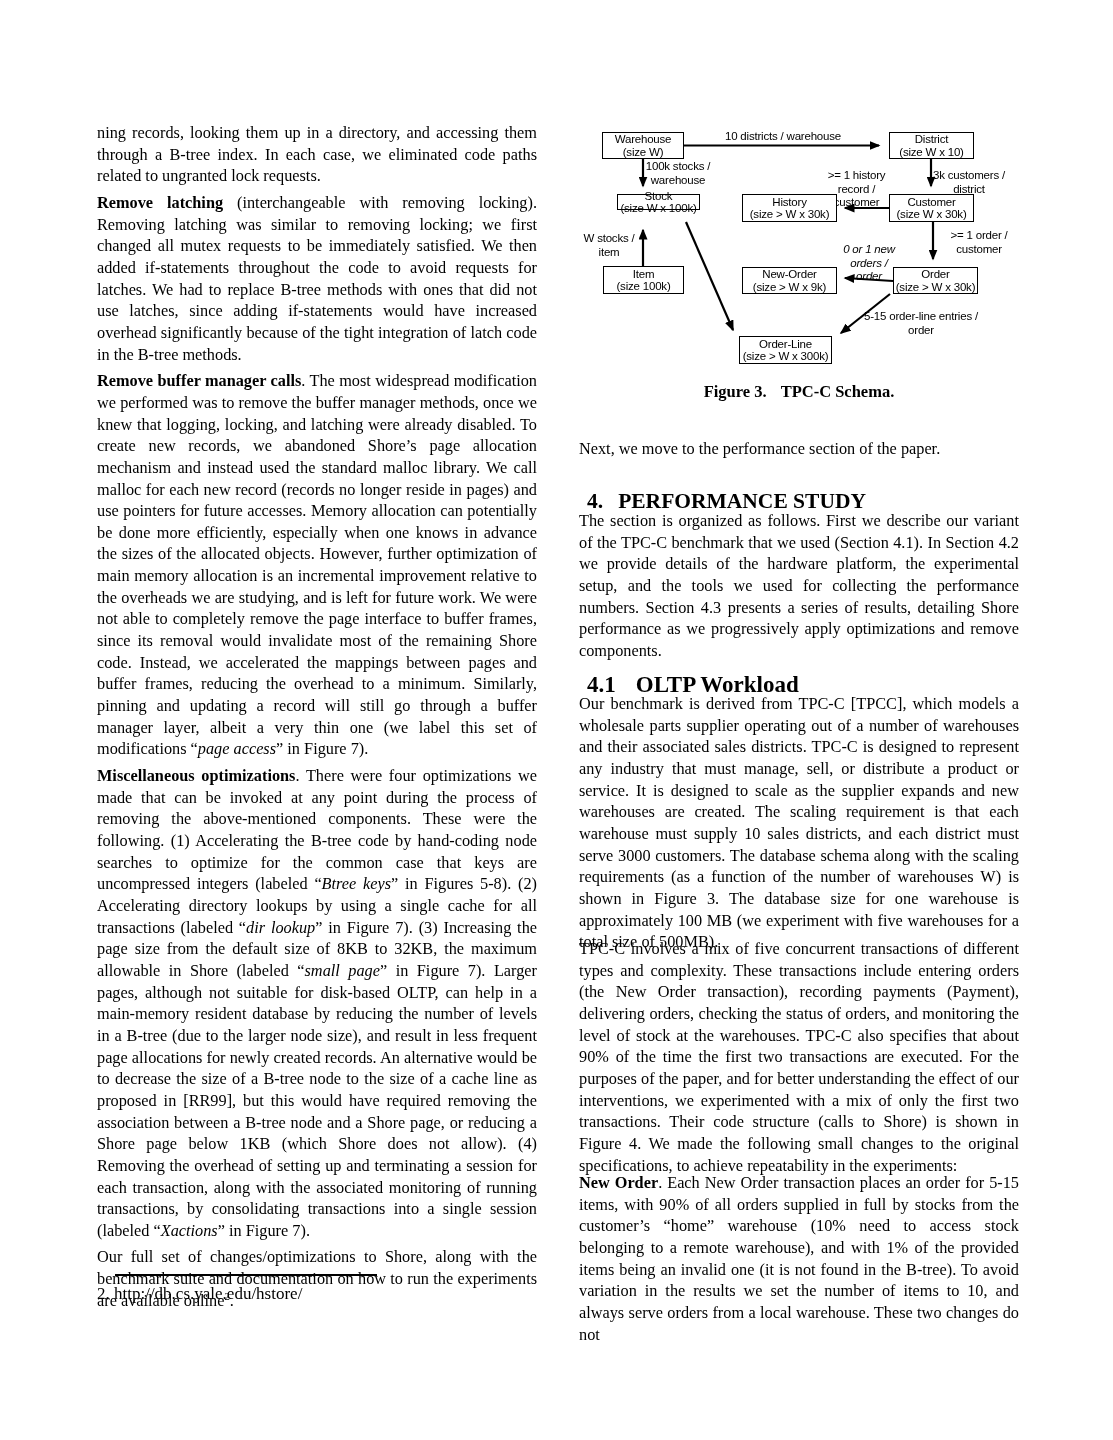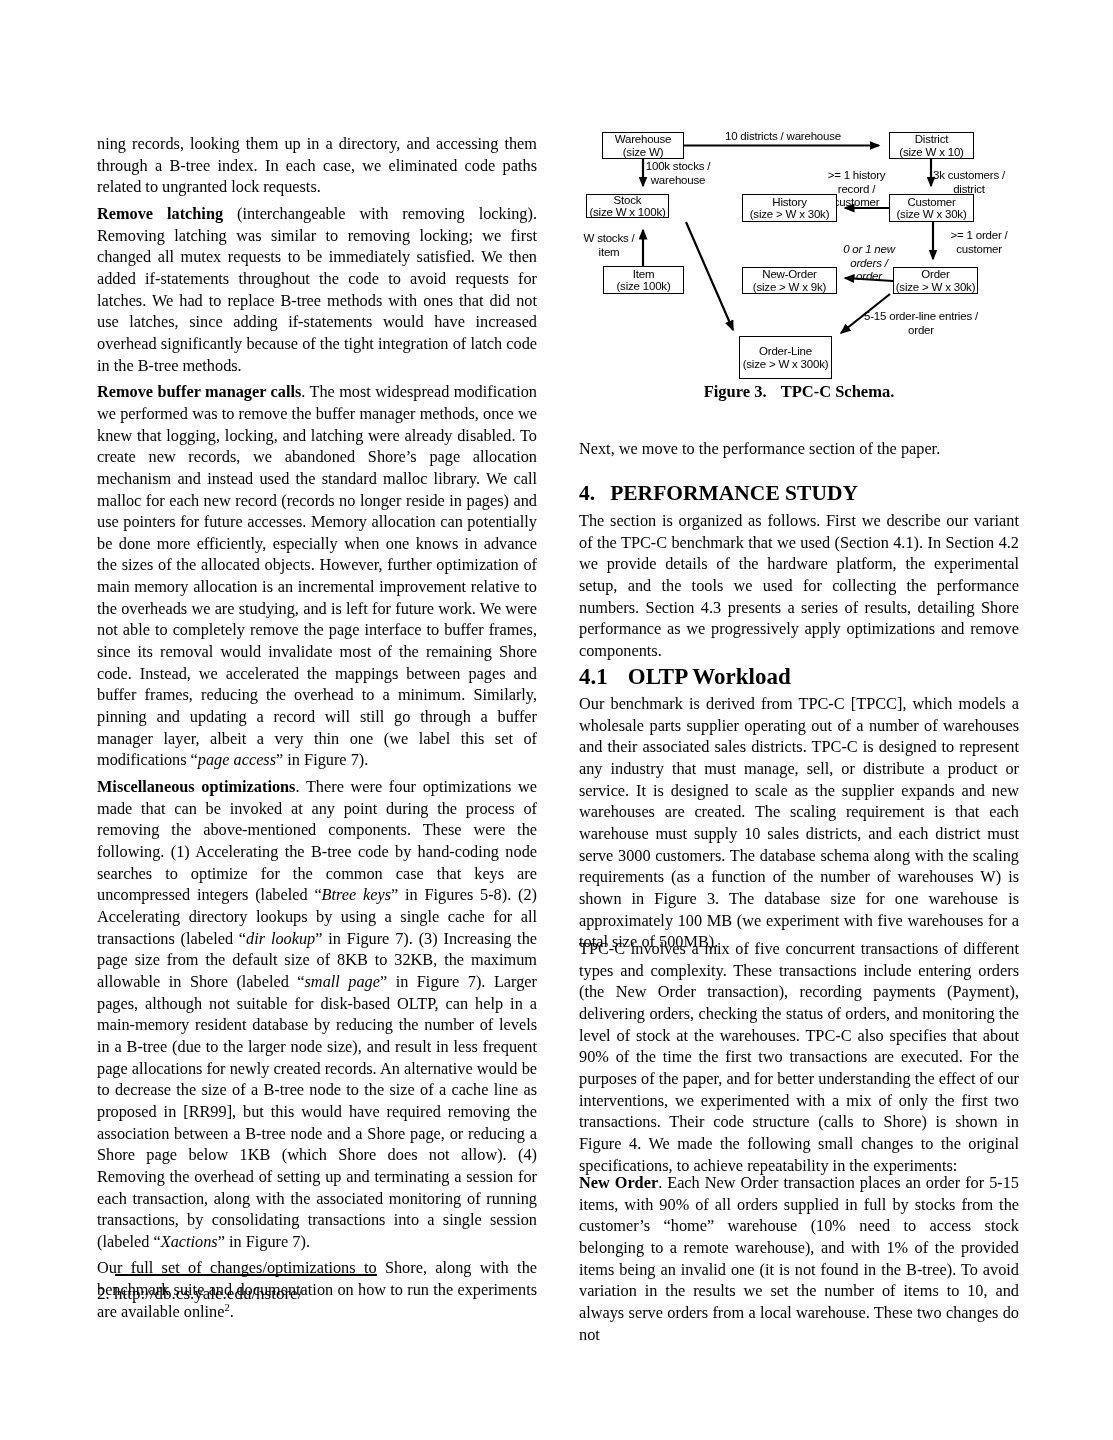--- a/index.html
+++ b/index.html
@@ -2,29 +2,29 @@
 <html><head>
 <meta charset="utf-8">
 <style>
   html,body{margin:0;padding:0;}
   body{
     width:1113px;height:1440px;position:relative;background:#ffffff;color:#000000;
     font-family:"Liberation Serif","DejaVu Serif",serif;
     overflow:hidden;
   }
   .col{position:absolute;width:440px;}
-  #left-col{left:97px;top:122px;margin-top:11px;}
+  #left-col{left:97px;top:122px;}
   #right-col{left:579px;top:120px;height:1320px;}
   p.just{
     margin:0 0 5px 0;font-size:16.3px;line-height:21.65px;
     text-align:justify;text-justify:inter-word;
   }
   p.just sup{font-size:10.5px;line-height:0;}
   .rc-block{position:absolute;left:0;width:440px;}
-  h2{margin:0;font-weight:bold;}
+  h2{margin:8px;font-weight:bold;}
   #sec4-heading{top:360px;font-size:21.5px;line-height:26px;}
   #sec41-heading{top:544px;font-size:23px;line-height:25px;}
   #sec4-heading .h-num{margin-right:15px;}
   #sec41-heading .h-num{margin-right:20px;}
   
   #figure3{position:absolute;top:0;left:0;width:440px;height:250px;}
   #figure3 svg{position:absolute;top:0;left:0;}
   .fnode{
     position:absolute;background:#ffffff;border:1.5px solid #000;
     font-family:"Liberation Sans","DejaVu Sans",sans-serif;
@@ -101,21 +101,21 @@
 item</div>
 
     <div class="fnode" style="left:23px;top:12px;width:82px;height:27px;">
       <div>Warehouse</div>
       <div>(size W)</div>
     </div>
     <div class="fnode" style="left:310px;top:12px;width:85px;height:27px;">
       <div>District</div>
       <div>(size W x 10)</div>
     </div>
-    <div class="fnode" style="left:7px;top:74px;width:83px;height:24px;">
+    <div class="fnode" style="left:38px;top:74px;width:83px;height:16px;">
       <div>Stock</div>
       <div>(size W x 100k)</div>
     </div>
     <div class="fnode" style="left:163px;top:74px;width:95px;height:28px;">
       <div>History</div>
       <div>(size &gt; W x 30k)</div>
     </div>
     <div class="fnode" style="left:310px;top:74px;width:85px;height:28px;">
       <div>Customer</div>
       <div>(size W x 30k)</div>
@@ -125,21 +125,21 @@
       <div>(size 100k)</div>
     </div>
     <div class="fnode" style="left:163px;top:147px;width:95px;height:27px;">
       <div>New-Order</div>
       <div>(size &gt; W x 9k)</div>
     </div>
     <div class="fnode" style="left:314px;top:147px;width:85px;height:27px;">
       <div>Order</div>
       <div>(size &gt; W x 30k)</div>
     </div>
-    <div class="fnode" style="left:160px;top:216px;width:93px;height:43px;">
+    <div class="fnode" style="left:160px;top:216px;width:93px;height:28px;">
       <div>Order-Line</div>
       <div>(size &gt; W x 300k)</div>
     </div>
   </div>
 
   <div id="figure3-caption">
     <span class="cap-num">Figure 3.</span><span>TPC-C Schema.</span>
   </div>
 
   <p class="just rc-block" style="top:318px;"><span>Next, we move to the performance section of the paper.</span></p>

